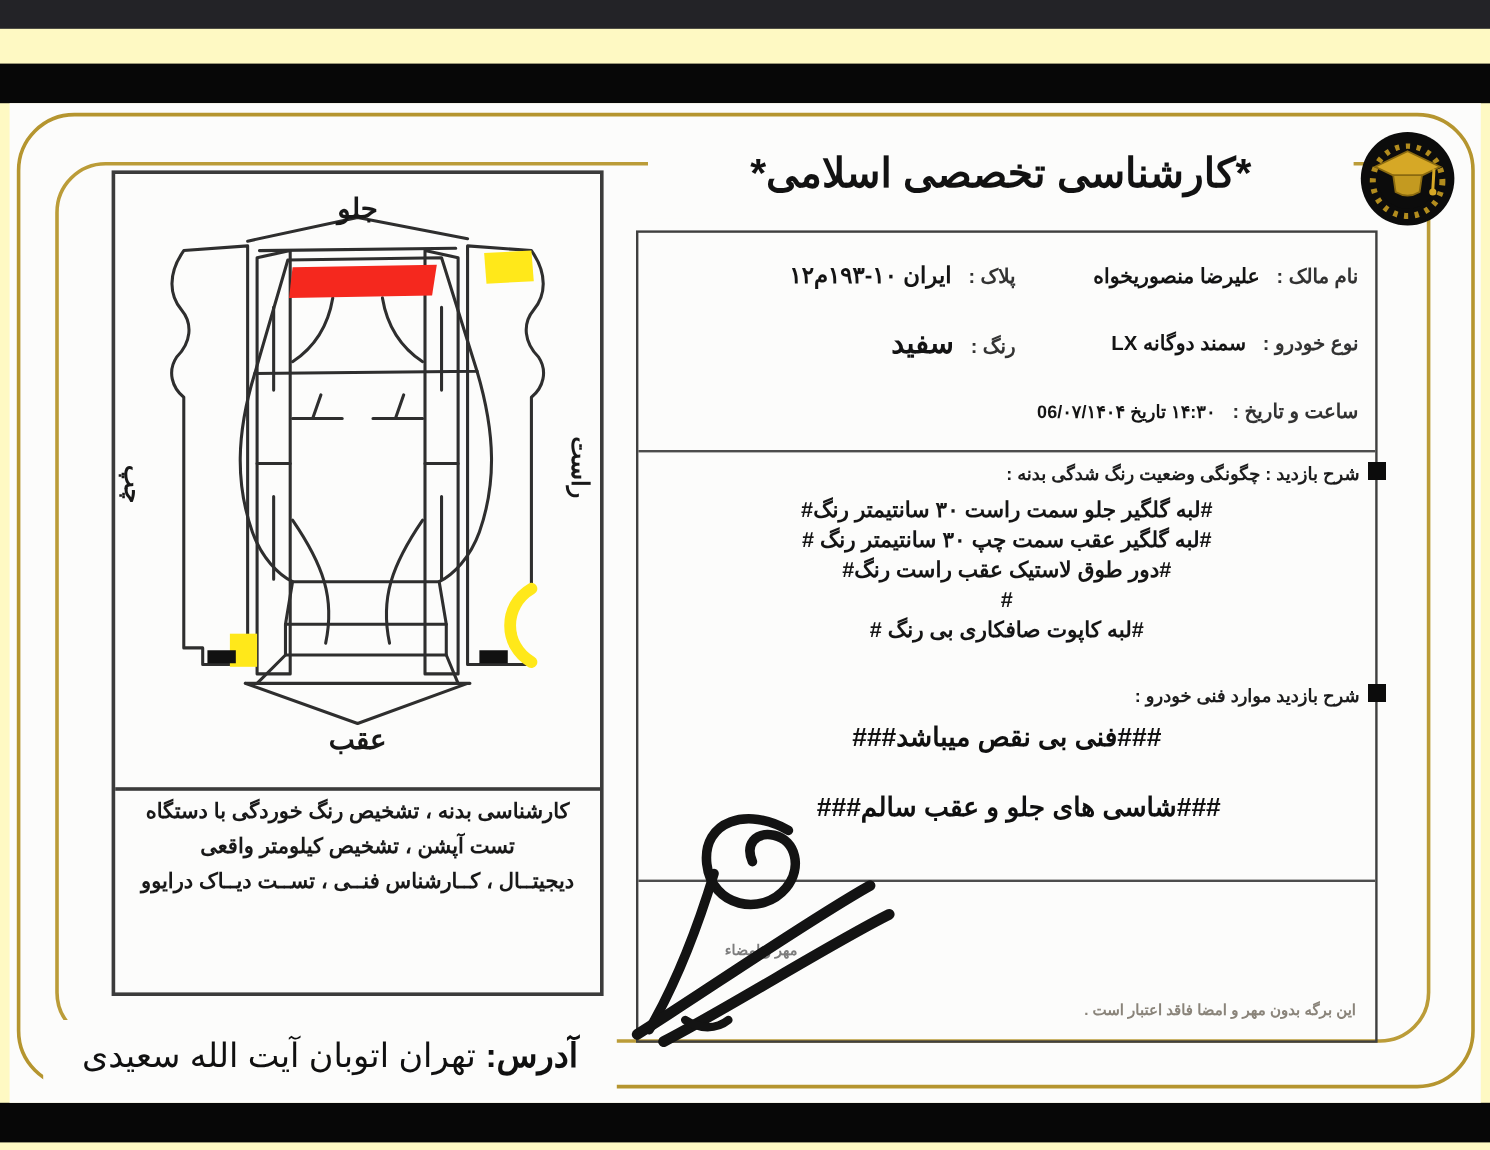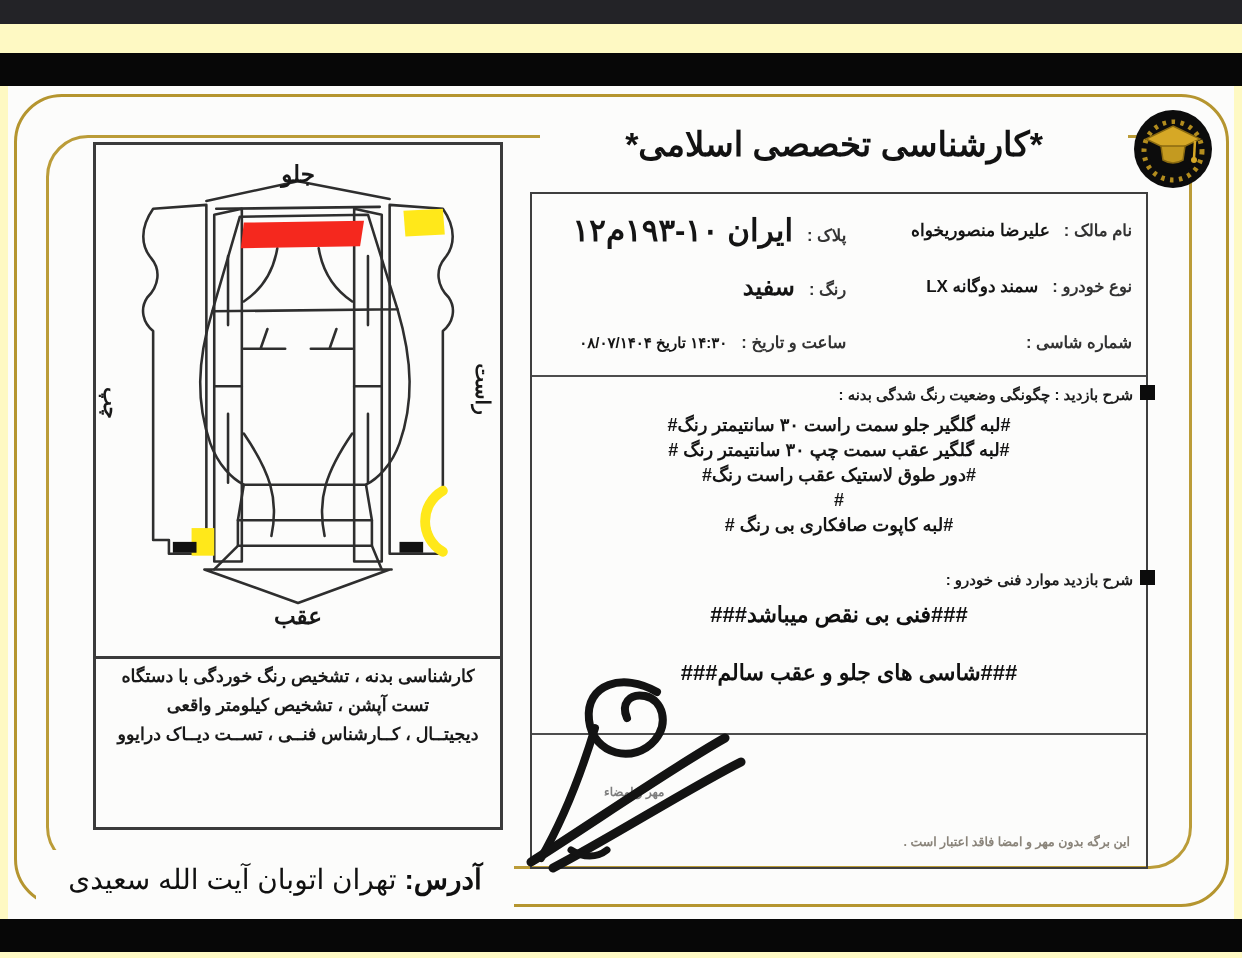--- a/index.html
+++ b/index.html
@@ -37,21 +37,21 @@
   
   .form-box{position:absolute;left:530px;top:168px;width:618px;height:677px;
             border:2.5px solid #3f3f3f;direction:rtl;z-index:2;display:flex;flex-direction:column;}
   .fields{height:184px;border-bottom:2.5px solid #4d4d4d;display:grid;
           grid-template-columns:45% 55%;grid-auto-rows:1fr;align-items:center;
           padding:8px 14px 4px;}
   .field{display:flex;align-items:baseline;gap:14px;white-space:nowrap;}
   .field .lbl{font-size:16.5px;font-weight:800;color:#333;}
   .field .val{font-size:17px;font-weight:700;color:#141414;}
   .field:nth-child(even){padding-right:22px;}
-  .field.plate .val{font-size:31px;font-weight:800;}
+  .field.plate .val{font-size:19px;font-weight:800;}
   .field.color .val{font-size:24px;font-weight:800;}
   .field.datetime .val{font-size:15px;}
   .sec-header{position:relative;text-align:right;font-size:15px;font-weight:800;
               color:#1d1d1d;padding:9px 13px 3px;}
   .bullet{position:absolute;right:-9px;top:8px;width:15px;height:15px;background:#0c0c0c;}
   .body-sec{height:186px;}
   .note-lines{text-align:center;font-size:18px;font-weight:700;line-height:25px;
               color:#151515;margin-top:6px;}
   .tech-sec{height:172px;}
   .tech-line{text-align:center;font-size:22px;font-weight:800;color:#101010;}
@@ -157,27 +157,23 @@
         <span class="val">ایران ۱۰-۱۹۳م۱۲</span>
       </div>
       <div class="field">
         <span class="lbl">نوع خودرو :</span>
         <span class="val">سمند دوگانه LX</span>
       </div>
       <div class="field color">
         <span class="lbl">رنگ :</span>
         <span class="val">سفید</span>
       </div>
-      <div class="field">
-        <span class="lbl">شماره شاسی :</span>
-        <span class="val"></span>
-      </div>
       <div class="field datetime">
         <span class="lbl">ساعت و تاریخ :</span>
-        <span class="val">۱۴:۳۰ تاریخ ۰۸/۰۷/۱۴۰۴</span>
+        <span class="val">۱۴:۳۰ تاریخ 06/۰۷/۱۴۰۴</span>
       </div>
     </div>
 
     <div class="body-sec">
       <div class="sec-header">
         <span class="bullet"></span>
         <span>شرح بازدید : چگونگی وضعیت رنگ شدگی بدنه :</span>
       </div>
       <div class="note-lines">
         <div>#لبه گلگیر جلو سمت راست ۳۰ سانتیمتر رنگ#</div>

